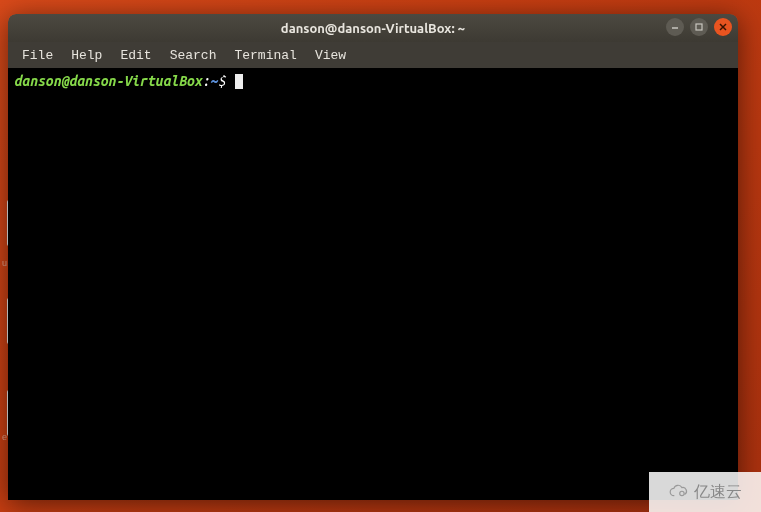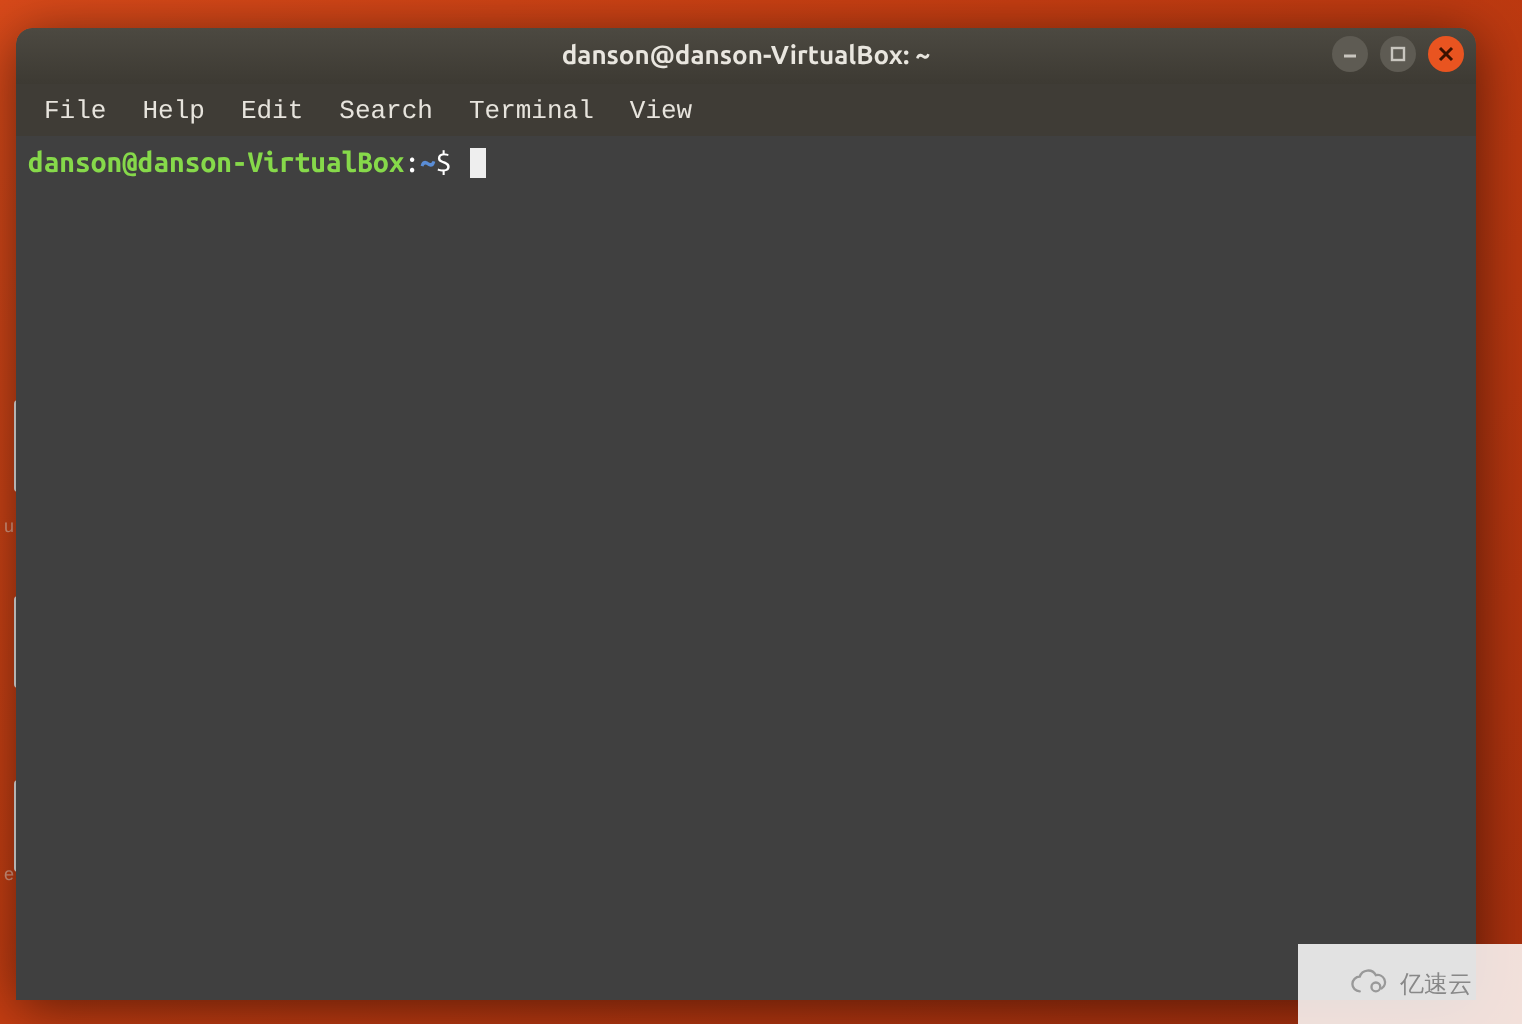--- a/index.html
+++ b/index.html
@@ -93,27 +93,28 @@
   .menu-item {
     color: #e7e4dd;
     font-size: 13px;
     padding: 3px 8px;
     border-radius: 3px;
     cursor: pointer;
   }
 
   .terminal-body {
     flex: 1;
-    background: #404040;
+    background: #000000;
     padding: 4px 6px;
     font-family: "Ubuntu Mono", "DejaVu Sans Mono", monospace;
     font-size: 14px;
     line-height: 18px;
     color: #eee;
     overflow: hidden;
+    font-style: italic;
   }
   .prompt-line { white-space: pre; }
   .prompt-user { color: #86d94a; font-weight: 600; }
   .prompt-colon { color: #ffffff; }
   .prompt-path { color: #5a8dd6; font-weight: 600; }
   .prompt-dollar { color: #ffffff; }
   .cursor {
     display: inline-block;
     width: 8px;
     height: 15px;
@@ -127,21 +128,21 @@
     position: absolute;
     right: 0;
     bottom: 0;
     width: 112px;
     height: 40px;
     background: rgba(255,255,255,.85);
     display: flex;
     align-items: center;
     justify-content: center;
     gap: 4px;
-    font-size: 12px;
+    font-size: 16px;
     color: #888;
     font-family: sans-serif;
   }
   .watermark svg { width: 22px; height: 18px; }
 </style>
 </head>
 <body>
 
 <div class="launcher-frag f1"></div>
 <span class="launcher-label" style="top:258px">u</span>

